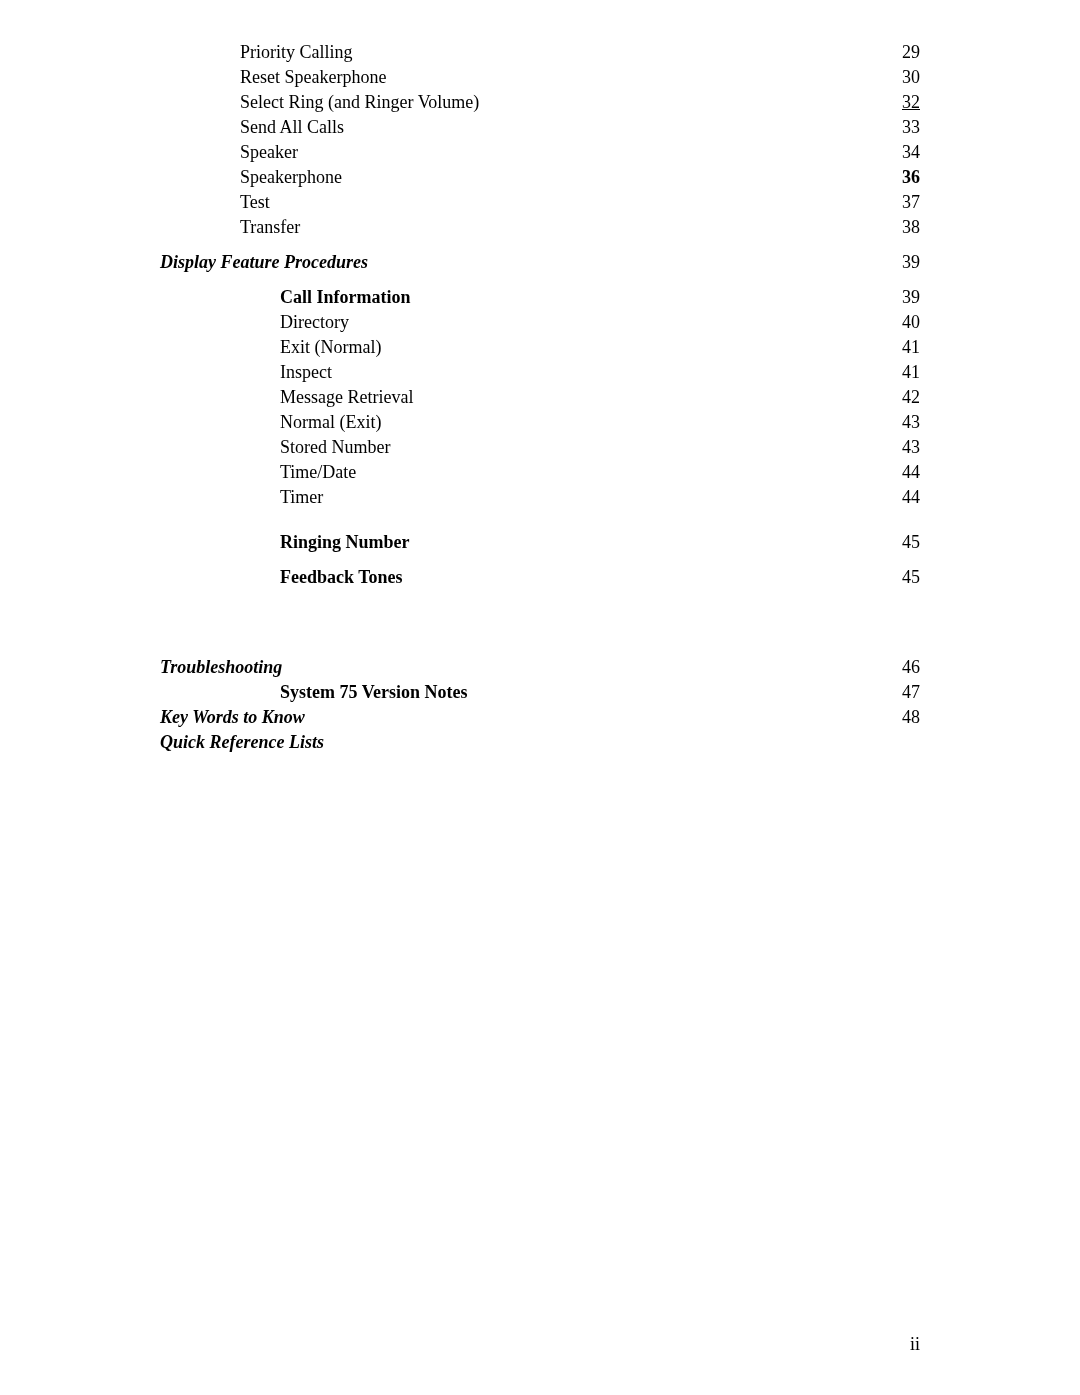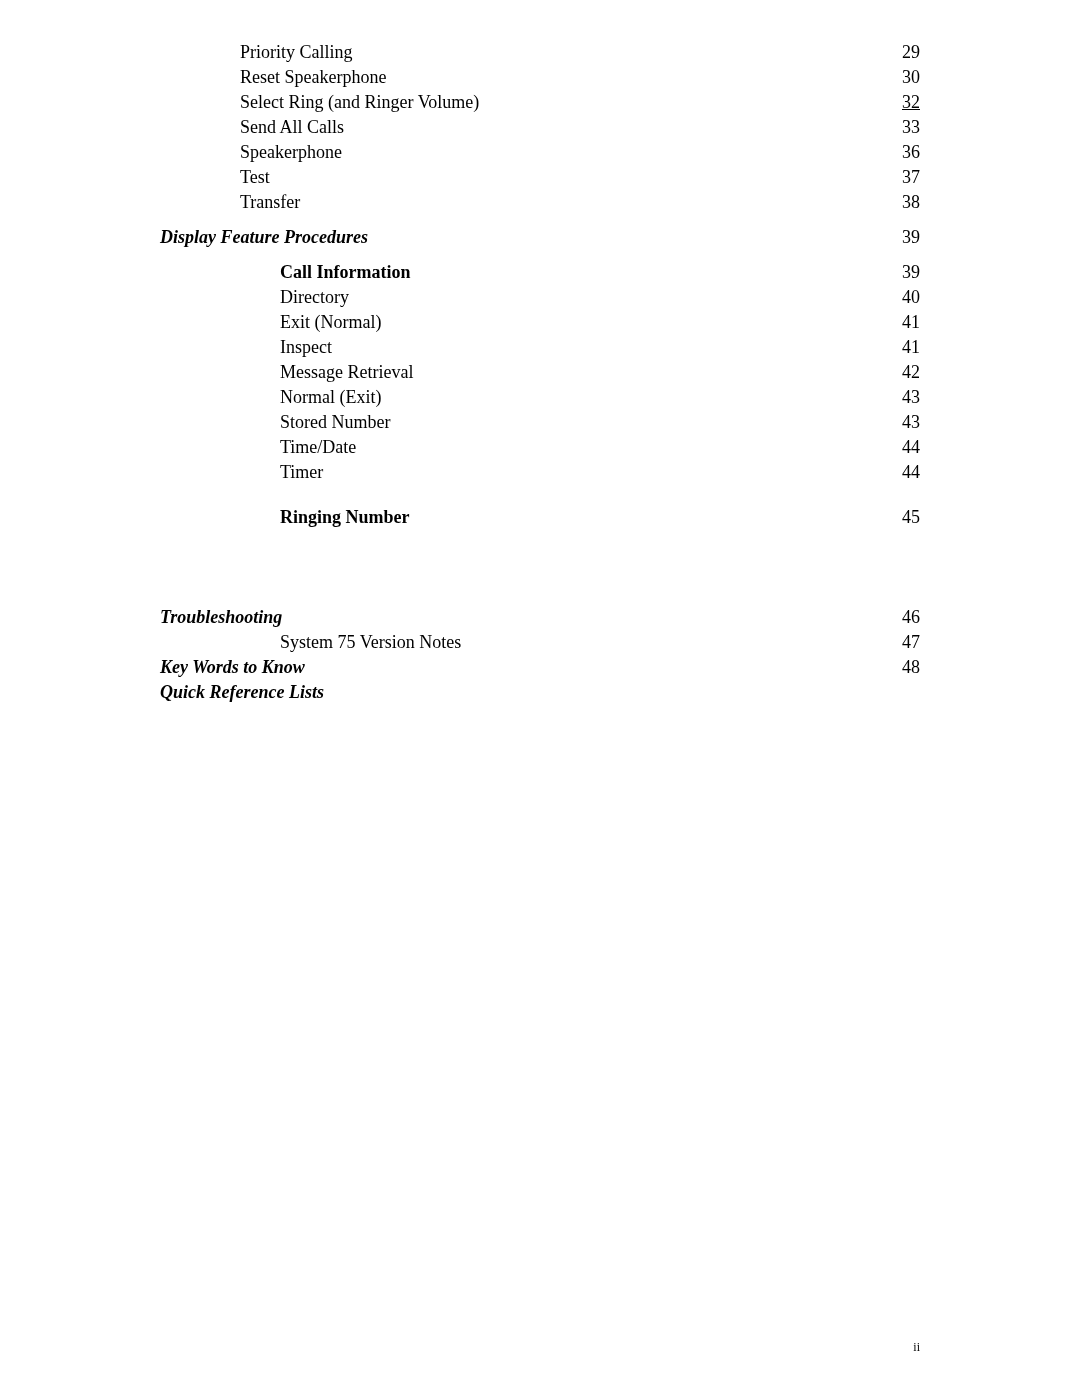--- a/index.html
+++ b/index.html
@@ -37,21 +37,21 @@
     .toc-table td.pagenum {
       text-align: right;
       white-space: nowrap;
       width: 60px;
     }
 
     .page-footer {
       position: absolute;
       bottom: 40px;
       right: 160px;
-      font-size: 12px;
+      font-size: 18px;
     }
   </style>
 </head>
 <body>
 
 <table class="toc-table">
   <tbody id="toc-body">
   <tr>
         <td class="label"><span style="padding-left:80px;display:inline-block;">Priority  Calling</span></td>
         <td class="pagenum" style="font-style: normal; font-weight: normal;">29</td>
@@ -62,22 +62,26 @@
       </tr>
       <tr>
         <td class="label"><span style="padding-left:80px;display:inline-block;">Select Ring (and Ringer Volume)</span></td>
         <td class="pagenum" style="font-style: normal; font-weight: normal; text-decoration: underline;">32</td>
       </tr>
       <tr>
         <td class="label"><span style="padding-left:80px;display:inline-block;">Send All Calls</span></td>
         <td class="pagenum" style="font-style: normal; font-weight: normal; margin-top: 41px;">33</td>
       </tr>
       <tr>
+        <td class="label"><span style="padding-left:80px;display:inline-block;">Speaker</span></td>
+        <td class="pagenum" style="font-style: normal; font-weight: normal;">34</td>
+      </tr>
+      <tr>
         <td class="label"><span style="padding-left:80px;display:inline-block;">Speakerphone</span></td>
-        <td class="pagenum" style="font-style: normal; font-weight: normal;">36</td>
+        <td class="pagenum" style="font-style: normal; font-weight: bold;">36</td>
       </tr>
       <tr>
         <td class="label"><span style="padding-left:80px;display:inline-block;">Test</span></td>
         <td class="pagenum" style="font-style: normal; font-weight: normal; font-family: Liberation Serif, serif;">37</td>
       </tr>
       <tr>
         <td class="label"><span style="padding-left:80px;display:inline-block;">Transfer</span></td>
         <td class="pagenum" style="font-style: normal; font-weight: normal;">38</td>
       </tr>
       <tr>
@@ -133,28 +137,32 @@
         <td colspan="2" style="height:10px;"></td>
       </tr>
       <tr>
         <td class="label"><span style="padding-left:120px;display:inline-block;font-weight:bold;">Ringing  Number</span></td>
         <td class="pagenum" style="font-style: normal; font-weight: normal;">45</td>
       </tr>
       <tr>
         <td colspan="2" style="height:10px;"></td>
       </tr>
       <tr>
+        <td class="label"><span style="padding-left:120px;display:inline-block;font-weight:bold;">Feedback  Tones</span></td>
+        <td class="pagenum" style="font-style: normal; font-weight: normal;">45</td>
+      </tr>
+      <tr>
         <td colspan="2" style="height:65px;"></td>
       </tr>
       <tr>
         <td class="label"><span style="padding-left:0px;display:inline-block;font-weight:bold;font-style:italic;">Troubleshooting</span></td>
         <td class="pagenum" style="font-style: normal; font-weight: normal;">46</td>
       </tr>
       <tr>
-        <td class="label"><span style="padding-left:120px;display:inline-block;font-weight:normal;">System 75 Version Notes</span></td>
+        <td class="label"><span style="padding-left:120px;display:inline-block;font-weight:bold;">System 75 Version Notes</span></td>
         <td class="pagenum" style="font-style: normal; font-weight: normal;">47</td>
       </tr>
       <tr>
         <td class="label"><span style="padding-left:0px;display:inline-block;font-weight:bold;font-style:italic;">Key Words to Know</span></td>
         <td class="pagenum" style="font-style: normal; font-weight: normal;">48</td>
       </tr>
       <tr>
         <td class="label"><span style="padding-left:0px;display:inline-block;font-weight:bold;font-style:italic;">Quick Reference Lists</span></td>
         <td class="pagenum"></td>
       </tr>

